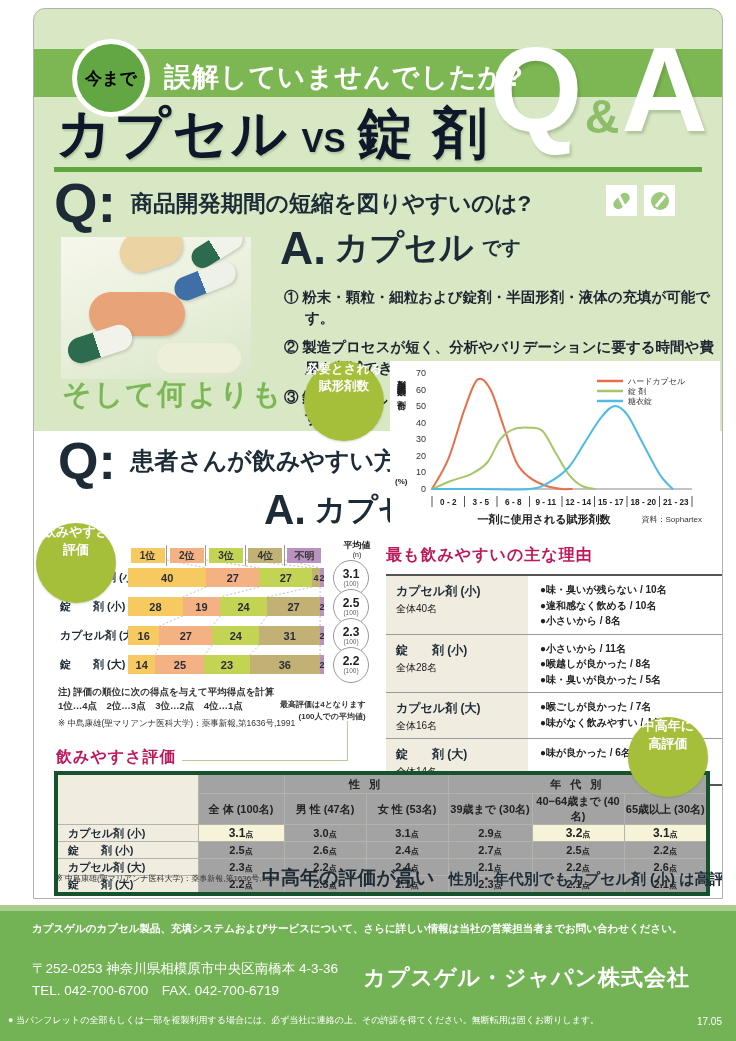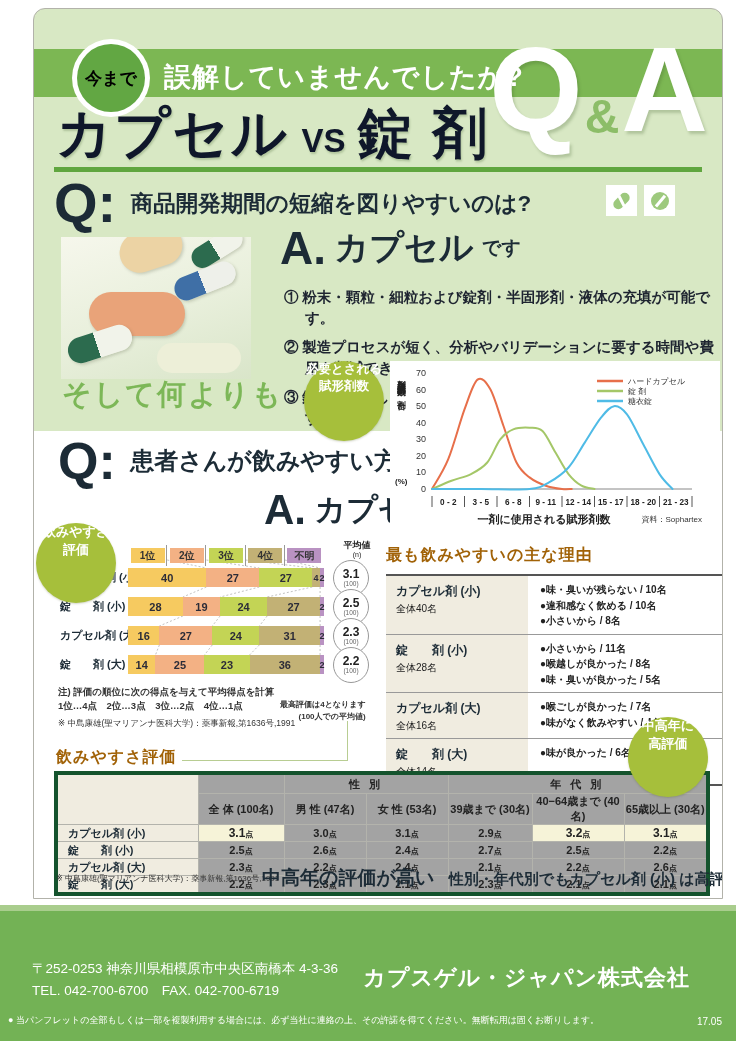--- a/index.html
+++ b/index.html
@@ -76,21 +76,21 @@
   .avg-circle b{font-size:12px;color:#222;}
   .avg-circle i{font-style:normal;font-size:6.5px;color:#666;margin-top:1px;}
   
   .notes{position:absolute;left:24px;top:676px;font-size:9.5px;color:#333;font-weight:600;line-height:1.5;}
   .notes .cite{font-size:8.5px;font-weight:normal;margin-top:3px;}
   .side-note{position:absolute;left:246px;top:690px;font-size:8px;color:#333;text-align:right;line-height:1.5;font-weight:600;}
   .conn-h{position:absolute;left:148px;top:751px;width:166px;height:1px;background:#b8cd92;}
   .conn-v{position:absolute;left:313px;top:712px;width:1px;height:40px;background:#b8cd92;}
   
   .reasons{position:absolute;left:352px;top:536px;width:336px;}
-  .green-h{font-size:16px;font-weight:bold;color:#a16207;letter-spacing:1px;font-family:Liberation Serif, serif;}
+  .green-h{font-size:16px;font-weight:bold;color:#be185d;letter-spacing:1px;font-family:Liberation Serif, serif;}
   .reason-table{margin-top:8px;border-top:2px solid #555;border-bottom:2px solid #555;}
   .reason-row{display:flex;border-top:1px solid #999;}
   .reason-row:first-child{border-top:none;}
   .reason-name{width:128px;background:#f0ece0;padding:7px 4px 5px 10px;}
   .reason-name .rn{font-size:12px;font-weight:bold;color:#1c2b36;white-space:nowrap;}
   .reason-name .rt{font-size:10px;color:#222;margin-top:2px;}
   .reason-list{flex:1;padding:6px 4px 5px 12px;}
   .ri{font-size:10px;font-weight:600;color:#222;line-height:1.55;}
   
   .eval-head{position:absolute;left:22px;top:738px;}
@@ -507,20 +507,21 @@
       <span>性別・年代別でもカプセル剤 (小) は高評価です</span>
     </div>
     <div class="obadge" style="left:594px;top:708px;width:80px;height:80px;font-size:13px;line-height:1.4;">
         <div>中高年に</div>
         <div>高評価</div>
       </div>
   </div>
 
   <div class="footer">
     <div class="strip"></div>
+    <div class="f-contact">カプスゲルのカプセル製品、充填システムおよびサービスについて、さらに詳しい情報は当社の営業担当者までお問い合わせください。</div>
     <div class="f-addr">
       <div>〒252-0253 神奈川県相模原市中央区南橋本 4-3-36</div>
       <div>TEL. 042-700-6700　FAX. 042-700-6719</div>
     </div>
     <div class="f-company">カプスゲル・ジャパン株式会社</div>
     <div class="f-legal">● 当パンフレットの全部もしくは一部を複製利用する場合には、必ず当社に連絡の上、その許諾を得てください。無断転用は固くお断りします。</div>
     <div class="f-ver">17.05</div>
   </div>
 </div>
 

